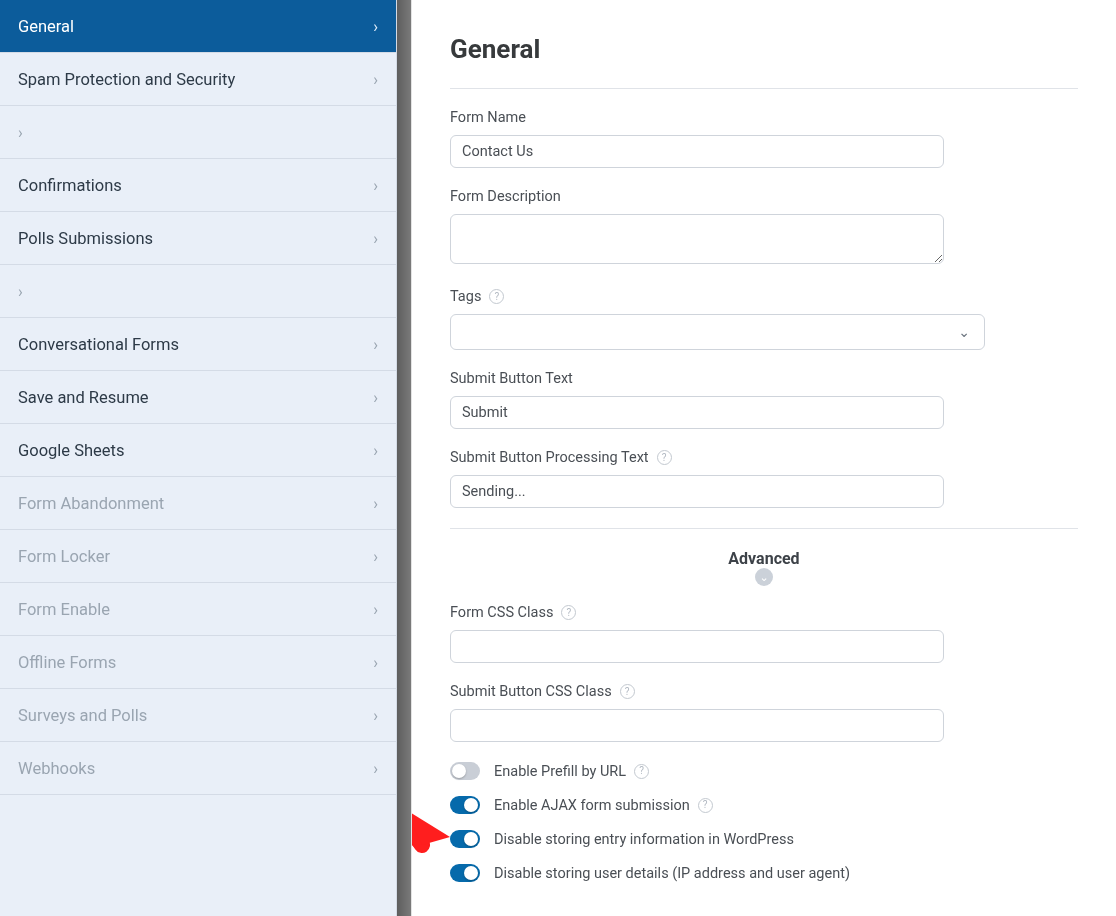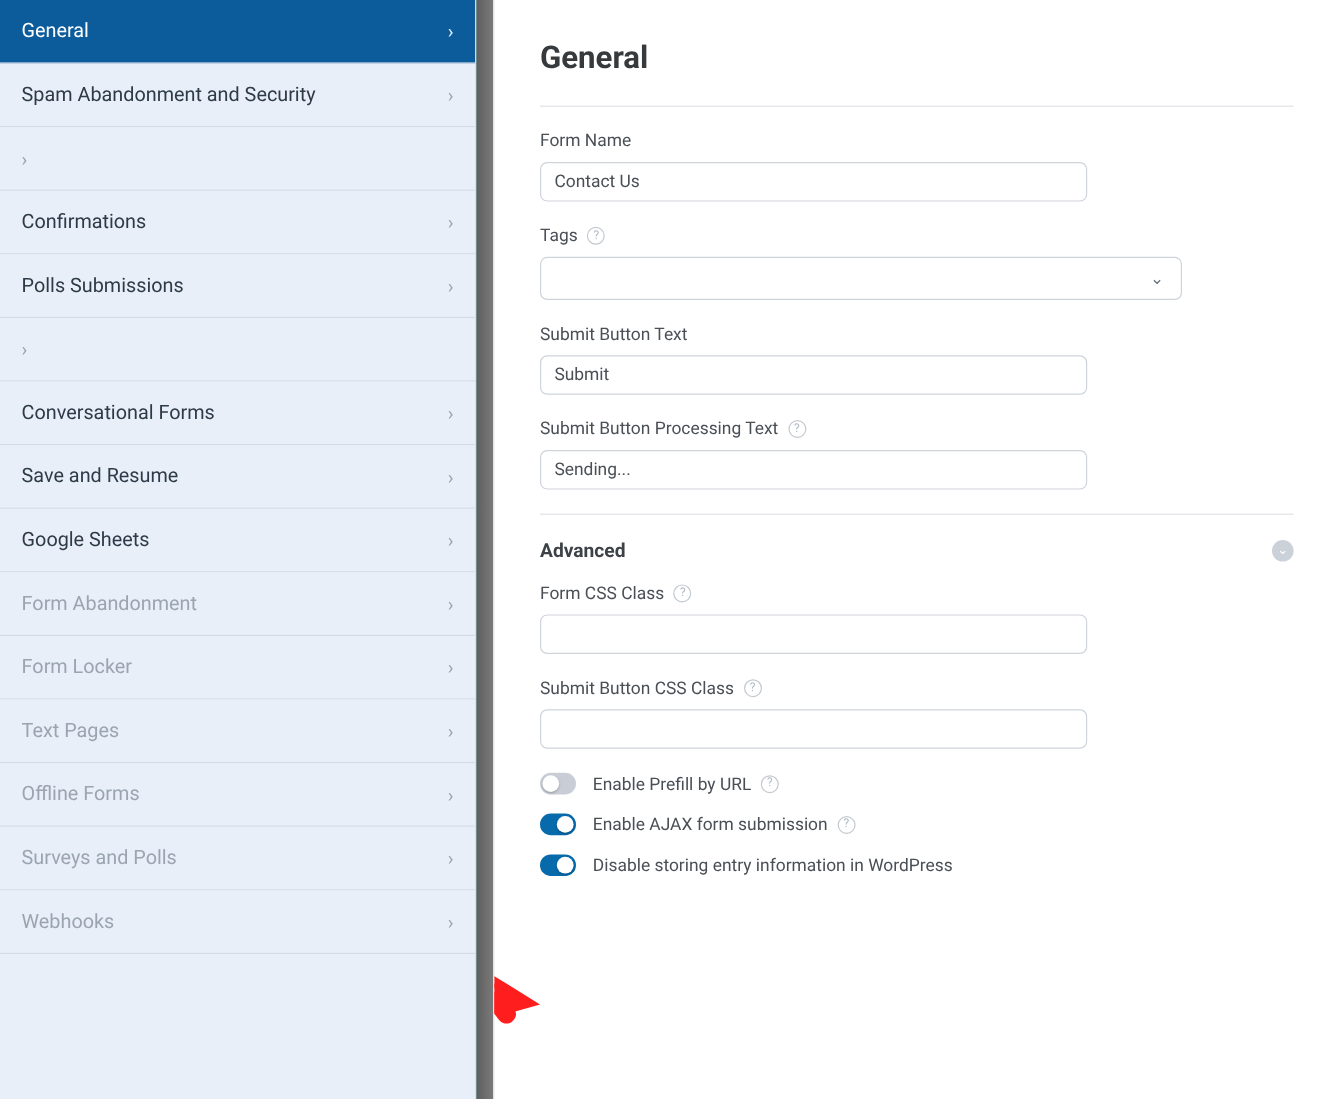--- a/index.html
+++ b/index.html
@@ -64,21 +64,21 @@
   .field-label {
     font-size: 14.5px; color: #4a4f55;
     margin-bottom: 9px; display: flex; align-items: center; gap: 8px;
   }
   .help-icon {
     display: inline-flex; align-items: center; justify-content: center;
     width: 15px; height: 15px; border: 1px solid #c3c9d0; border-radius: 50%;
     font-size: 10px; color: #b2b9c2; line-height: 1;
   }
   .text-input, .textarea, .select {
-    width: 456px;
+    width: 494px;
     border: 1px solid #cfd4db;
     border-radius: 6px;
     font-size: 14.5px;
     color: #4a4f55;
     background: #fff;
     padding: 7px 11px;
     font-family: inherit;
   }
   .textarea { height: 50px; resize: both; }
   .select {
@@ -88,20 +88,21 @@
     background: #fff;
     position: relative;
     display: flex; align-items: center; justify-content: flex-end;
     padding-right: 14px;
     color: #8a8f97;
   }
   .section-head {
     display: flex; align-items: center; justify-content: space-between;
     max-width: 650px;
     margin: 4px 0 18px 0;
+    flex-direction: column;
   }
   .section-title { font-size: 16px; font-weight: 700; color: #3d4248; }
   .chev-circle {
     width: 18px; height: 18px; border-radius: 50%; background: #cbd1d9;
     display: inline-flex; align-items: center; justify-content: center;
     color: #fff; font-size: 11px;
   }
 
   
   .toggle-row {
@@ -132,21 +133,21 @@
 <body>
 
 <div class="app">
 
   <nav class="sidebar">
     <div class="side-item active">
       <span class="label">General</span>
       <span class="chev">›</span>
     </div>
     <div class="side-item">
-      <span class="label">Spam Abandonment and Security</span>
+      <span class="label">Spam Protection and Security</span>
       <span class="chev">›</span>
     </div>
     <div class="side-item">
       <span class="chev">›</span>
     </div>
     <div class="side-item">
       <span class="label">Confirmations</span>
       <span class="chev">›</span>
     </div>
     <div class="side-item">
@@ -170,21 +171,21 @@
     </div>
     <div class="side-item disabled">
       <span class="label">Form Abandonment</span>
       <span class="chev">›</span>
     </div>
     <div class="side-item disabled">
       <span class="label">Form Locker</span>
       <span class="chev">›</span>
     </div>
     <div class="side-item disabled">
-      <span class="label">Text Pages</span>
+      <span class="label">Form Enable</span>
       <span class="chev">›</span>
     </div>
     <div class="side-item disabled">
       <span class="label">Offline Forms</span>
       <span class="chev">›</span>
     </div>
     <div class="side-item disabled">
       <span class="label">Surveys and Polls</span>
       <span class="chev">›</span>
     </div>
@@ -199,20 +200,24 @@
   <main class="content">
 
     <h1 class="page-title">General</h1>
     <hr class="sep">
 
     <div class="field">
       <div class="field-label">Form Name</div>
       <input class="text-input" type="text" value="Contact Us" style="">
     </div>
 
+    <div class="field">
+      <div class="field-label">Form Description</div>
+      <textarea class="textarea" style=""></textarea>
+    </div>
 
     <div class="field">
       <div class="field-label">
         <span>Tags</span>
         <span class="help-icon">?</span>
       </div>
       <div class="select">
         <span style="font-size:14px;color:#6d7680;">⌄</span>
       </div>
     </div>
@@ -275,20 +280,28 @@
 
     <div class="toggle-row">
       <div class="toggle on">
           <div class="knob"></div>
         </div>
       <div class="toggle-label">
         <span>Disable storing entry information in WordPress</span>
       </div>
     </div>
 
+    <div class="toggle-row">
+      <div class="toggle on">
+          <div class="knob"></div>
+        </div>
+      <div class="toggle-label">
+        <span>Disable storing user details (IP address and user agent)</span>
+      </div>
+    </div>
 
     <svg class="arrow-overlay" viewBox="0 0 200 140">
       <path d="M20,10 C60,20 140,70 170,115" stroke="#ff1e1e" stroke-width="16" fill="none" stroke-linecap="round"></path>
       <path d="M20,35 C70,40 140,85 170,115" stroke="#ff1e1e" stroke-width="14" fill="none" stroke-linecap="round"></path>
       <polygon points="170,115 145,85 195,100" fill="#ff1e1e" transform="rotate(15 170 115)"></polygon>
     </svg>
 
   </main>
 </div>
 

